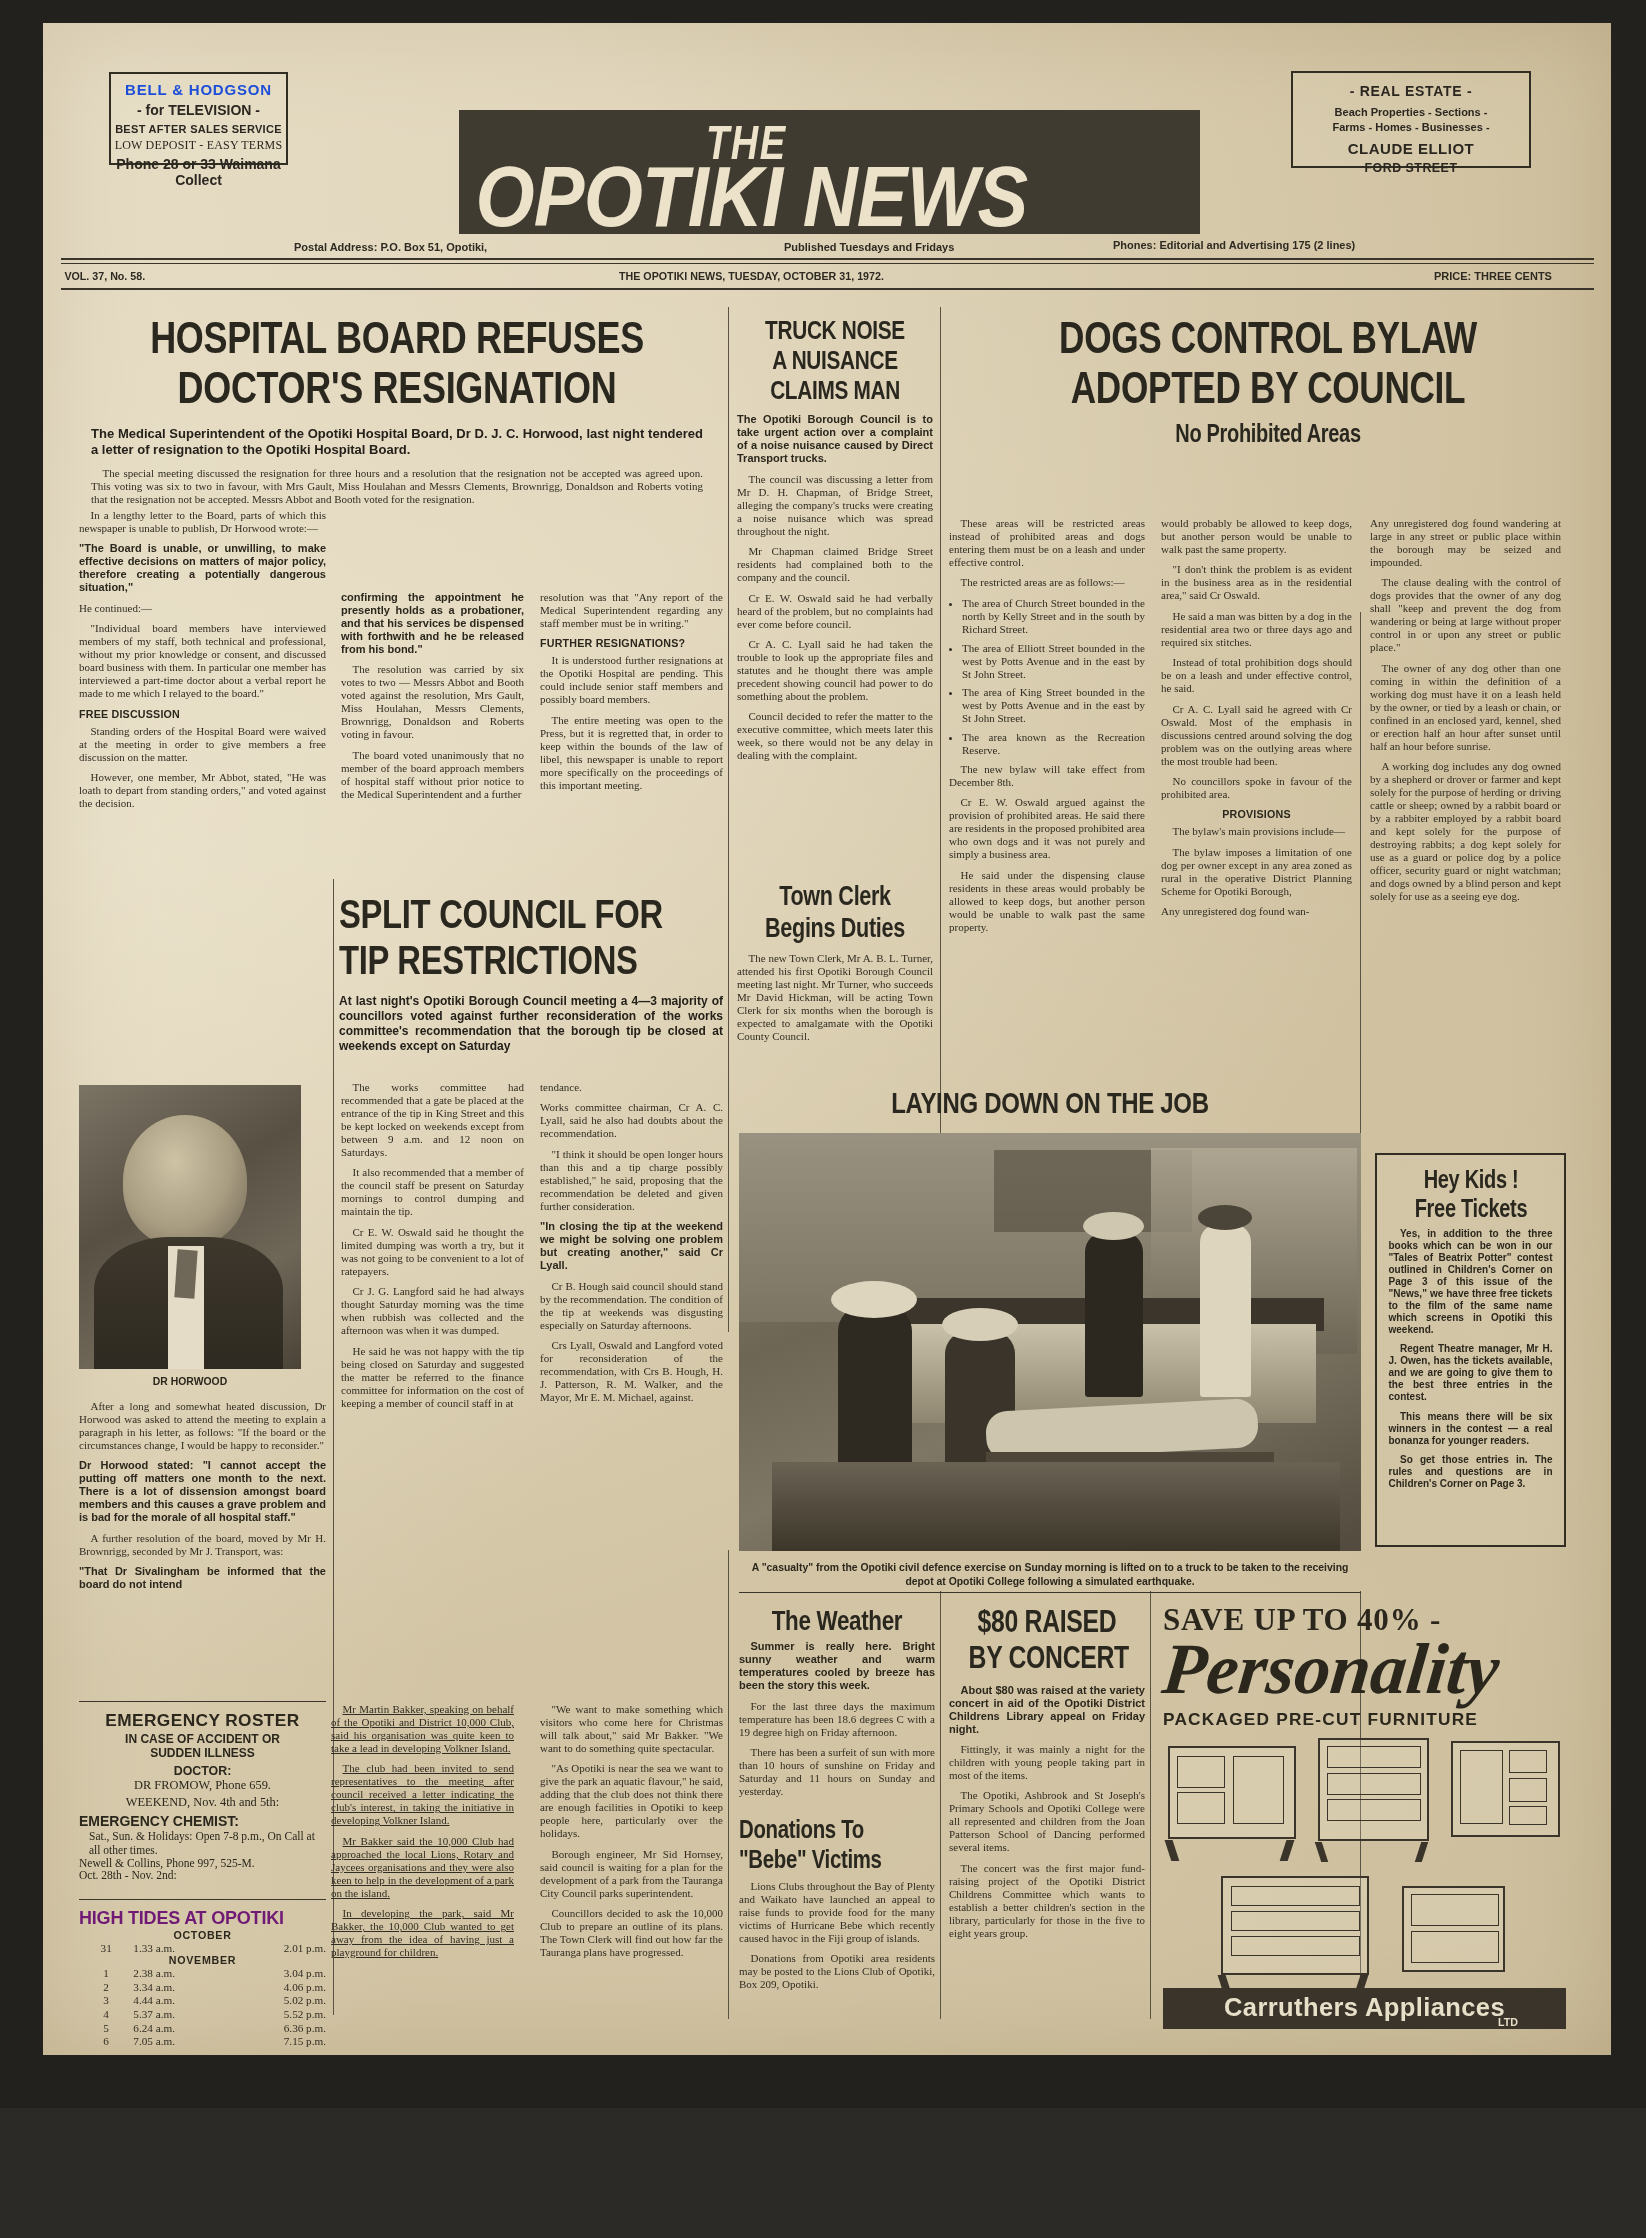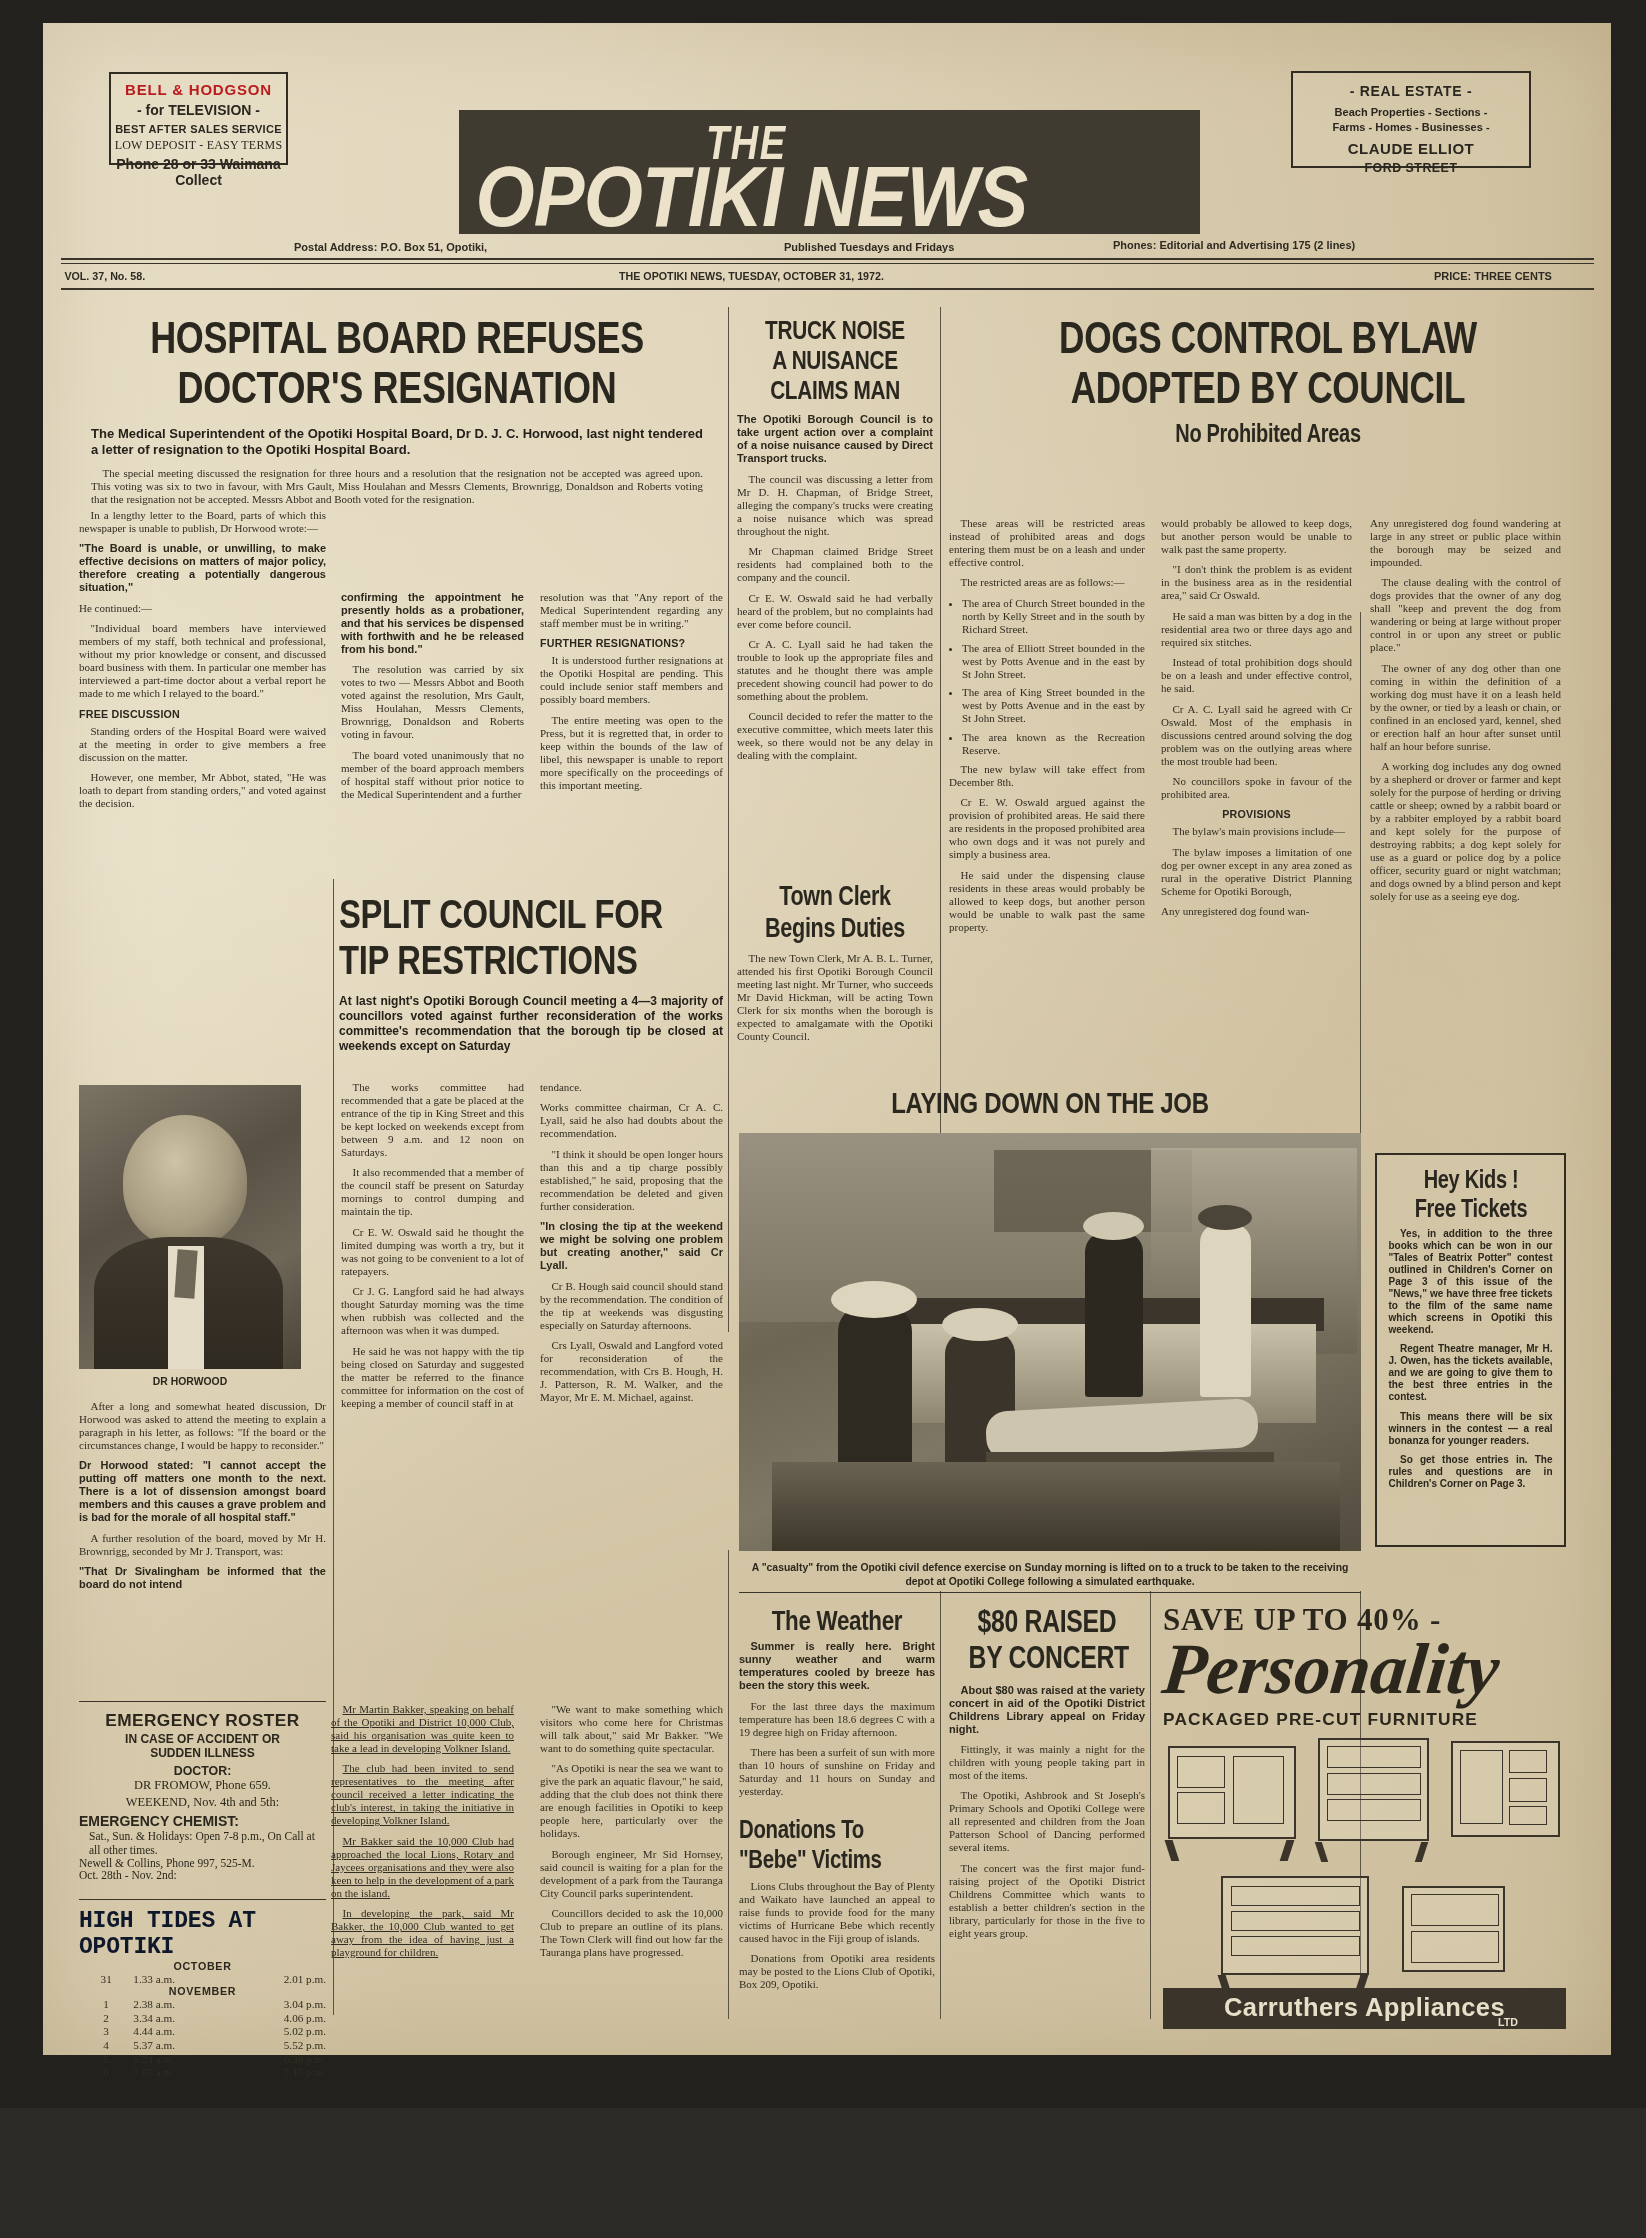--- a/index.html
+++ b/index.html
@@ -33,21 +33,21 @@
 
   
   .hl{font-family:"Liberation Sans",sans-serif;font-weight:bold;color:#2a271f;
       transform:scaleX(.80);transform-origin:left center;white-space:nowrap;letter-spacing:-0.4px;}
   .hl.c{transform-origin:center center;}
 
   
   #masthead{position:absolute;left:0;top:0;width:1568px;height:206px;}
   .adbox{position:absolute;border:2.5px solid #322d23;box-sizing:border-box;
          background:rgba(255,252,240,.10);text-align:center;padding-top:6.6px;}
-  .adbox .l1{font-family:"Liberation Sans",sans-serif;font-weight:bold;font-size:15px;color:#b91c1c;letter-spacing:0.8px;}
+  .adbox .l1{font-family:"Liberation Sans",sans-serif;font-weight:bold;font-size:15px;color:#1d4ed8;letter-spacing:0.8px;}
   .adbox .l2{font-family:"Liberation Sans",sans-serif;font-weight:bold;font-size:14px;color:#2b2720;margin-top:4.1px;}
   .adbox .l3{font-family:"Liberation Sans",sans-serif;font-weight:bold;font-size:11px;color:#2b2720;margin-top:5px;letter-spacing:0.3px;}
   .adbox .l4{font-family:"Liberation Serif",serif;font-size:12px;color:#2b2720;margin-top:3.3px;letter-spacing:0.2px;}
   .adbox .l5{font-family:"Liberation Sans",sans-serif;font-weight:bold;font-size:14px;color:#2b2720;margin-top:3.3px;}
   .adbox .r1{font-family:"Liberation Sans",sans-serif;font-weight:bold;font-size:14px;color:#2b2720;letter-spacing:0.7px;}
   .adbox .r2{font-family:"Liberation Sans",sans-serif;font-weight:bold;font-size:11px;color:#2b2720;margin-top:6.6px;}
   .adbox .r3{font-family:"Liberation Sans",sans-serif;font-weight:bold;font-size:15px;color:#2b2720;margin-top:7.4px;letter-spacing:0.5px;}
   .adbox .r4{font-family:"Liberation Sans",sans-serif;font-weight:bold;font-size:12.4px;color:#2b2720;margin-top:4.1px;letter-spacing:0.5px;}
 
   #flag{position:absolute;left:416px;top:87px;width:741px;height:124px;background:#403b31;overflow:hidden;}
@@ -181,21 +181,21 @@
       <div style="text-align:center;font-family:'Liberation Serif',serif;font-size:12.4px;color:#2b271c;">DR FROMOW, Phone 659.</div>
       <div style="text-align:center;font-family:'Liberation Serif',serif;font-size:12.4px;color:#2b271c;margin-top:1.6px;">WEEKEND, Nov. 4th and 5th:</div>
       <div style="font-family:'Liberation Sans',sans-serif;font-weight:bold;font-size:14px;color:#2b271c;margin-top:2.5px;">EMERGENCY CHEMIST:</div>
       <div style="font-family:'Liberation Serif',serif;font-size:11.5px;line-height:14px;color:#2b271c;padding-left:10px;">Sat., Sun. &amp; Holidays: Open 7-8 p.m., On Call at all other times.</div>
       <div style="font-family:'Liberation Serif',serif;font-size:11.5px;color:#2b271c;">Newell &amp; Collins, Phone 997, 525-M.</div>
       <div style="font-family:'Liberation Serif',serif;font-size:11.5px;color:#2b271c;">Oct. 28th - Nov. 2nd:</div>
     </div>
 
     <div style="position:absolute;left:36px;top:1869px;width:247px;">
       <div class="rule"></div>
-      <div style="font-family:Liberation Mono, monospace;font-weight:bold;font-size:23px;letter-spacing:-0.2px;color:#0f172a;">HIGH TIDES AT OPOTIKI</div>
+      <div style="font-family:Liberation Sans, sans-serif;font-weight:bold;font-size:18px;letter-spacing:-0.2px;color:#701a75;">HIGH TIDES AT OPOTIKI</div>
       <div class="mon">OCTOBER</div>
       <table class="tides">
         <tbody>
             <tr>
           <td class="d">31</td>
           <td class="am">1.33 a.m.</td>
           <td class="pm">2.01  p.m.</td>
         </tr>
       </tbody>
         </table>

